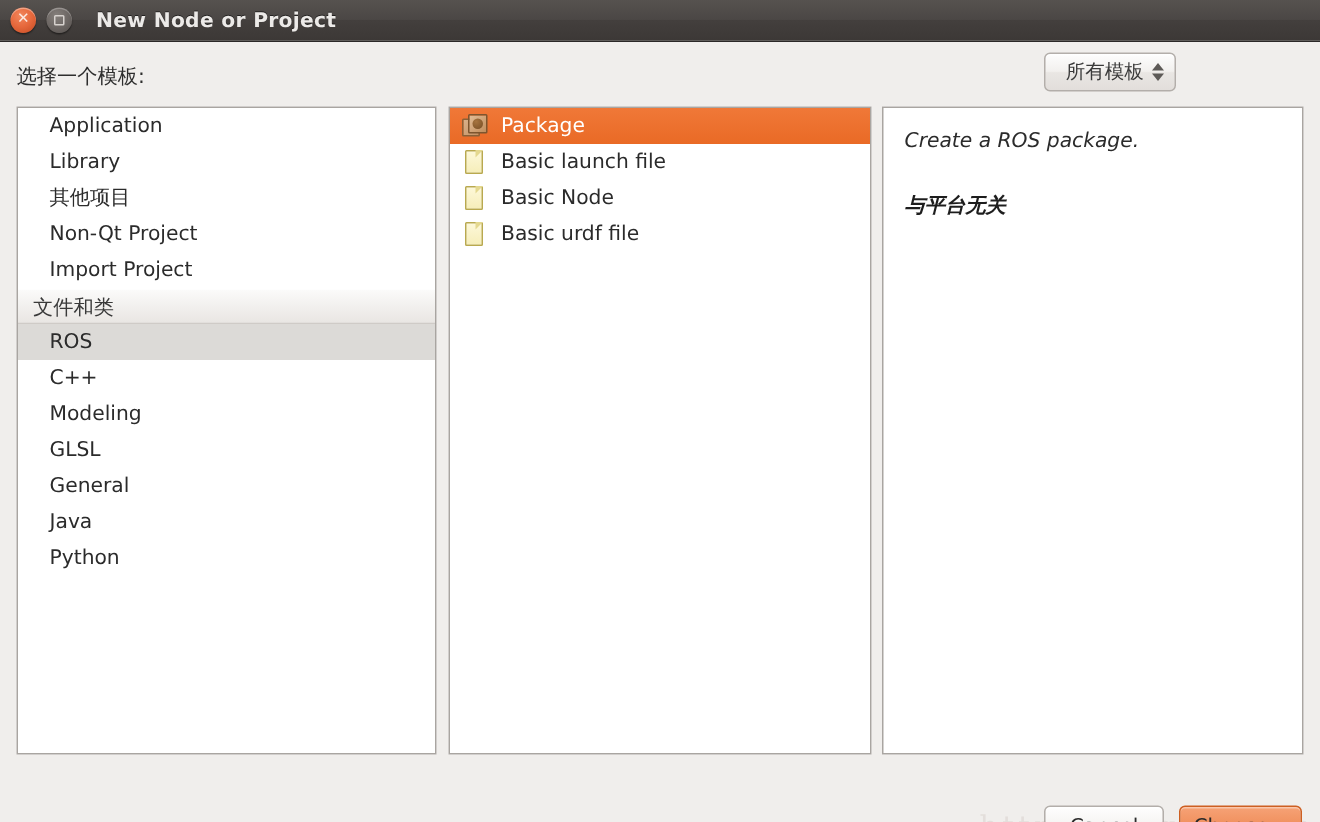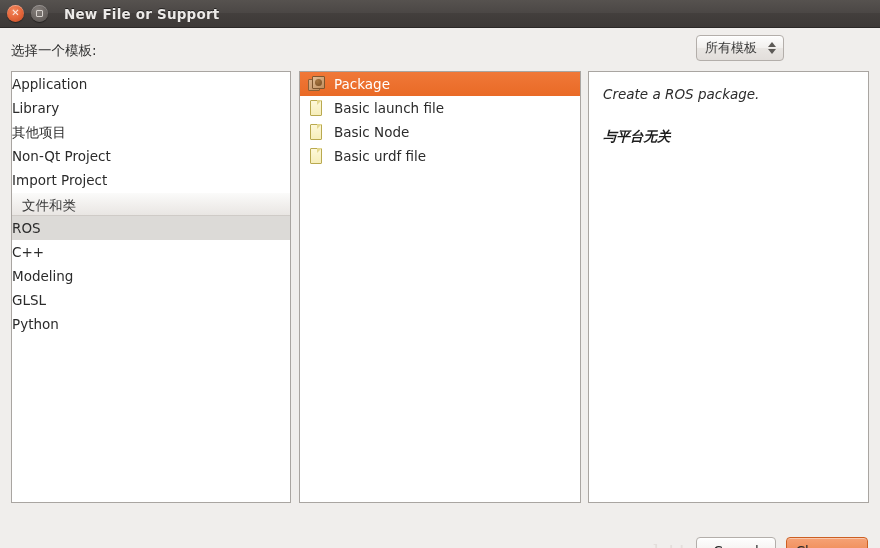--- a/index.html
+++ b/index.html
@@ -76,20 +76,21 @@
   .template-filter {
     position: absolute; right: 12px; top: 7px;
     width: 88px; height: 26px;
     background: linear-gradient(to bottom, #fdfdfd 0%, #f2f0ee 48%, #e9e6e3 52%, #e2dedb 100%);
     border: 1px solid #b3aeaa;
     border-radius: 4px;
     box-sizing: border-box;
     display: flex; align-items: center;
     box-shadow: 0 1px 0 rgba(255,255,255,.7) inset;
     cursor: default;
+    text-align: center;
   }
   .template-filter .tf-label {
     margin-left: 8px; font-size: 13px; color: #3a3a3a; flex: 1;
   }
   .spin {
     margin-right: 7px;
     display: flex; flex-direction: column; align-items: center;
     line-height: 0;
   }
   .spin .ar {
@@ -117,20 +118,21 @@
     height: 24px; line-height: 24px;
     padding-left: 10px;
     font-size: 13.5px; color: #3a3a3a;
     background: linear-gradient(to bottom, #fbfbfa 0%, #f1efed 55%, #e9e6e3 100%);
     border-top: 1px solid #ffffff;
     border-bottom: 1px solid #cfcbc7;
     box-sizing: border-box;
   }
   .cat-item {
     height: 24px; line-height: 24px;
+    padding-left: 21px;
     font-size: 13.5px; color: #2b2b2b;
     box-sizing: border-box;
     cursor: default;
     white-space: nowrap;
   }
   .cat-item.selected {
     background: #dcdad7;
   }
 
   
@@ -237,21 +239,21 @@
 </head>
 <body>
 
 <div class="titlebar">
   <div class="wbtn wbtn-close">
     <span class="glyph">✕</span>
   </div>
   <div class="wbtn wbtn-max">
     <span class="sq"></span>
   </div>
-  <div class="title-text">New File or Support</div>
+  <div class="title-text">New Node or Project</div>
 </div>
 
 <div class="dialog">
 
   <div class="toprow">
     <div class="prompt-label">选择一个模板:</div>
     <div class="template-filter">
       <span class="tf-label">所有模板</span>
       <span class="spin">
         <span class="ar up"></span>
@@ -264,20 +266,22 @@
       <div class="cat-item">Application</div>
       <div class="cat-item">Library</div>
       <div class="cat-item">其他项目</div>
       <div class="cat-item">Non-Qt Project</div>
       <div class="cat-item">Import Project</div>
       <div class="cat-header">文件和类</div>
       <div class="cat-item selected">ROS</div>
       <div class="cat-item">C++</div>
       <div class="cat-item">Modeling</div>
       <div class="cat-item">GLSL</div>
+      <div class="cat-item">General</div>
+      <div class="cat-item">Java</div>
       <div class="cat-item">Python</div>
     </div>
 
   <div class="panel" id="panel-templates">
       <div class="tpl-item selected">
         <span class="tpl-icon ico-package">
           <span class="bx-back"></span>
           <span class="bx-front"></span>
           <span class="bx-seal"></span>
         </span>

